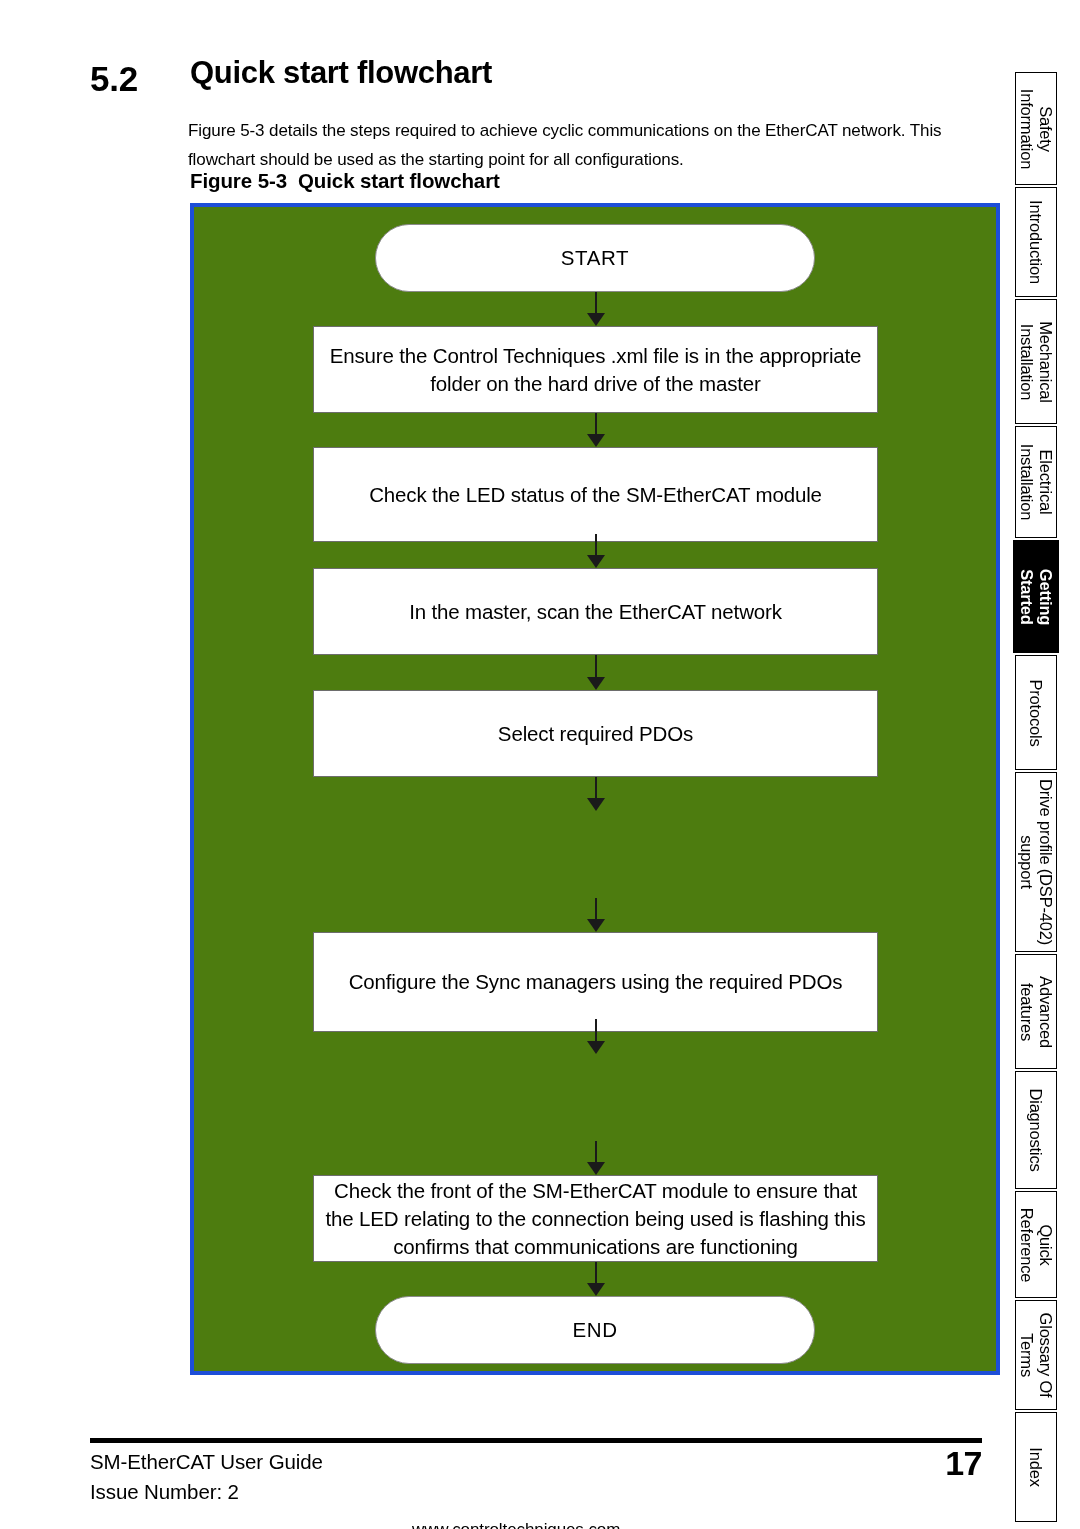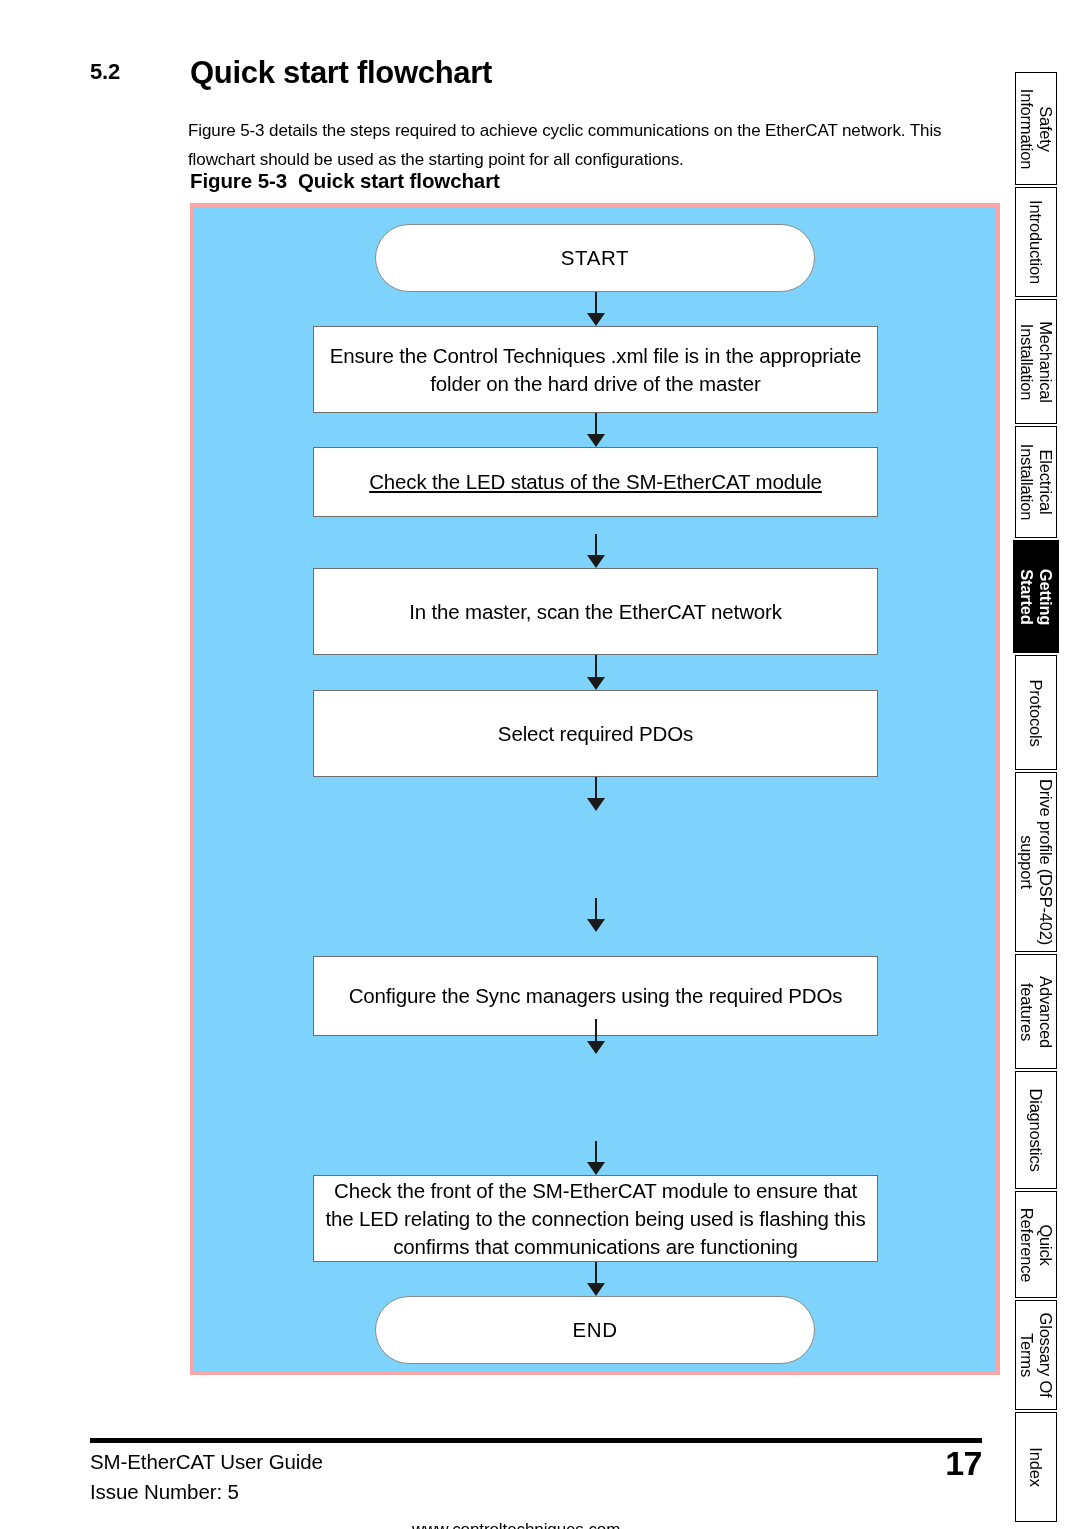--- a/index.html
+++ b/index.html
@@ -16,21 +16,21 @@
     -webkit-font-smoothing: antialiased;
   }
 
   
   .page-body { position: absolute; left: 0; top: 0; width: 1005px; height: 1529px; }
 
   
   .sec-head { position: absolute; left: 90px; top: 55px; width: 880px; height: 44px; }
   .sec-num {
     position: absolute; left: 0; top: 4px;
-    font-size: 22px; font-weight: bold; letter-spacing: -0.2px;
+    font-size: 35px; font-weight: bold; letter-spacing: -0.2px;
   }
   .sec-title {
     position: absolute; left: 100px; top: 0;
     font-size: 31px; font-weight: bold; letter-spacing: -0.3px;
   }
 
   
   .intro {
     position: absolute; left: 188px; top: 99px; width: 812px;
     font-size: 17px; line-height: 29px; letter-spacing: -0.1px;
@@ -41,22 +41,22 @@
     position: absolute; left: 190px; top: 169px;
     font-size: 20.5px; font-weight: bold; letter-spacing: -0.1px;
     white-space: nowrap;
   }
   .fig-caption .fig-num { margin-right: 11px; }
 
   
   .fc-frame {
     position: absolute; left: 190px; top: 203px;
     width: 810px; height: 1172px;
-    border: 4px solid #fca5a5;
-    background: #7dd3fc;
+    border: 4px solid #1d4ed8;
+    background: #4d7c0f;
   }
   .fc-inner { position: absolute; left: 0; top: 0; width: 802px; height: 1164px; }
 
   
   .node {
     position: absolute; left: 119px; width: 565px;
     border: 1.4px solid #6d6d6d;
     background: #ffffff;
     display: flex; align-items: center; justify-content: center;
     text-align: center;
@@ -146,59 +146,59 @@
         <div class="node terminator" style="top: 17px; height: 68px;">
           <div class="node-text">START</div>
         </div>
         <div class="conn" style="top: 85px; height: 23px;"></div>
         <div class="arrow-head" style="top: 106px;"></div>
         <div class="node" style="top: 119px; height: 87px;">
           <div class="node-text">Ensure the Control Techniques .xml file is in the appropriate folder on the hard drive of the master</div>
         </div>
         <div class="conn" style="top: 206px; height: 23px;"></div>
         <div class="arrow-head" style="top: 227px;"></div>
-        <div class="node" style="top: 240px; height: 70px; text-decoration: underline;">
+        <div class="node" style="top: 240px; height: 95px;">
           <div class="node-text">Check the LED status of the SM-EtherCAT module</div>
         </div>
         <div class="conn" style="top: 327px; height: 23px;"></div>
         <div class="arrow-head" style="top: 348px;"></div>
         <div class="node" style="top: 361px; height: 87px;">
           <div class="node-text">In the master, scan the EtherCAT network</div>
         </div>
         <div class="conn" style="top: 448px; height: 24px;"></div>
         <div class="arrow-head" style="top: 470px;"></div>
         <div class="node" style="top: 483px; height: 87px;">
           <div class="node-text">Select required PDOs</div>
         </div>
         <div class="conn" style="top: 570px; height: 23px;"></div>
         <div class="arrow-head" style="top: 591px;"></div>
         <div class="conn" style="top: 691px; height: 23px;"></div>
         <div class="arrow-head" style="top: 712px;"></div>
-        <div class="node" style="top: 725px; height: 80px; margin-top: 24px;">
+        <div class="node" style="top: 725px; height: 100px;">
           <div class="node-text">Configure the Sync managers using the required  PDOs</div>
         </div>
         <div class="conn" style="top: 812px; height: 24px;"></div>
         <div class="arrow-head" style="top: 834px;"></div>
         <div class="conn" style="top: 934px; height: 23px;"></div>
         <div class="arrow-head" style="top: 955px;"></div>
         <div class="node" style="top: 968px; height: 87px;">
           <div class="node-text">Check the front of the SM-EtherCAT module to ensure that the LED relating to the connection being used is flashing this confirms that communications are functioning</div>
         </div>
         <div class="conn" style="top: 1055px; height: 23px;"></div>
         <div class="arrow-head" style="top: 1076px;"></div>
         <div class="node terminator" style="top: 1089px; height: 68px;">
           <div class="node-text">END</div>
         </div>
       </div>
   </div>
 
   <div class="footer-rule"></div>
   <div class="footer-left">
     <div>SM-EtherCAT User Guide</div>
-    <div>Issue Number:  5</div>
+    <div>Issue Number:  2</div>
   </div>
   <div class="footer-url">www.controltechniques.com</div>
   <div class="footer-page">17</div>
 
 </div>
 
 <div class="tab-strip" id="tab-strip">
     <div class="tab" style="top: 0px; height: 113px;">
       <div class="tab-label" style="width: 103px;">Safety<br>Information</div>
     </div>

